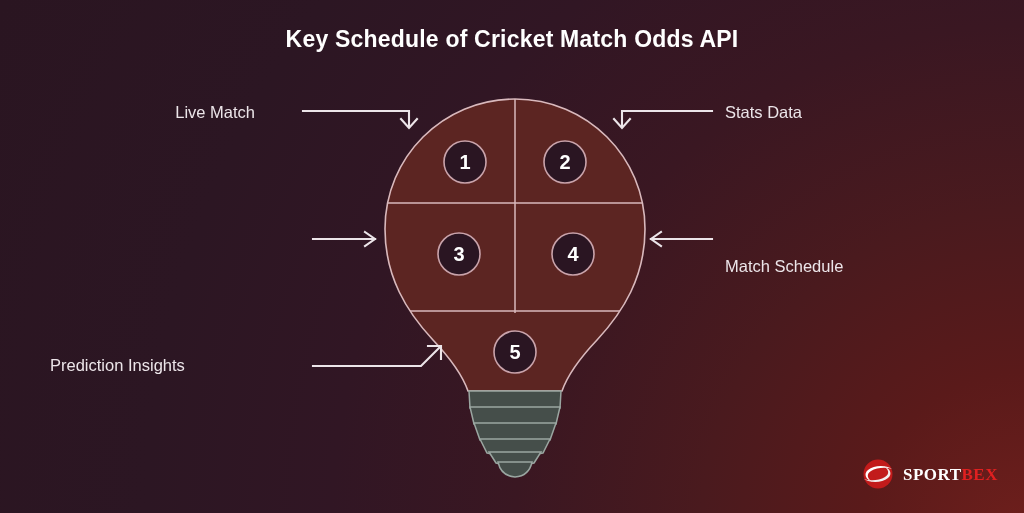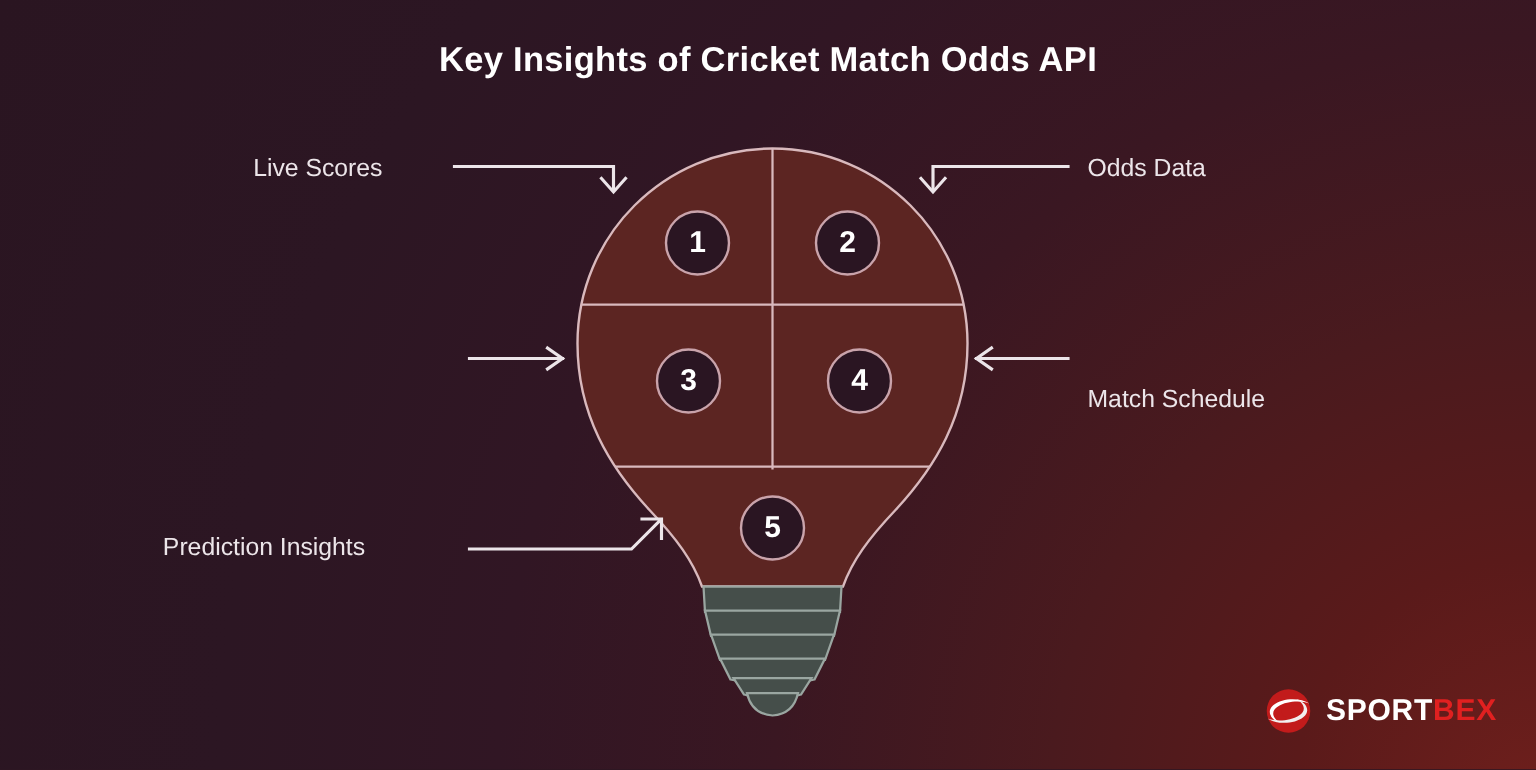--- a/index.html
+++ b/index.html
@@ -54,21 +54,21 @@
     font-size: 16.5px;
     font-family: "Liberation Sans", sans-serif;
     white-space: nowrap;
     line-height: 1;
   }
   .label-left  { text-align: right; }
   .label-right { text-align: left; }
 
   #label-live-scores      { left: 80px;  top: 104px; width: 175px; text-align: right; }
   #label-player-stats     { left: 50px;  top: 231px; width: 252px; text-align: right; }
-  #label-prediction       { left: 50px;  top: 357px; width: 252px; text-align: center; }
+  #label-prediction       { left: 50px;  top: 357px; width: 252px; text-align: left; }
   #label-odds-data        { left: 725px; top: 104px; }
   #label-match-schedule   { left: 725px; top: 231px; margin-top: 27px; }
 
   
   .num-text {
     font-family: "Liberation Sans", sans-serif;
     font-size: 20px;
     font-weight: bold;
     fill: #ffffff;
   }
@@ -78,36 +78,36 @@
     position: absolute;
     right: 26px;
     bottom: 22px;
     display: flex;
     align-items: center;
     gap: 9px;
     height: 34px;
   }
   #logo-mark { display: block; }
   #logo-text {
-    font-family: Liberation Sans, sans-serif;
-    font-size: 20px;
+    font-family: Liberation Serif, serif;
+    font-size: 17px;
     font-weight: bold;
     letter-spacing: 0.5px;
     line-height: 1;
     text-align: right;
   }
   #logo-text .sport { color: #ffffff; }
   #logo-text .bex   { color: #e02020; }
 </style>
 </head>
 <body>
 
 <div id="canvas">
 
-  <div id="title">Key Insights of Cricket Match Odds API</div>
+  <div id="title">Key Schedule of Cricket Match Odds API</div>
 
   <svg id="bulb-svg" viewBox="0 0 1024 513">
     <defs>
       <clipPath id="bulbClip">
         <path d="M 515 99
                  C 443 99 385 157 385 229
                  C 385 277 407 312 433 340
                  C 451 359 462 374 468 391
                  L 562 391
                  C 568 374 579 359 597 340
@@ -185,26 +185,26 @@
         <path d="M 661 232 L 651 239 L 661 246" fill="none"></path>
       </g>
 
       <g>
         <path d="M 313 366 L 421 366 L 440 347"></path>
         <path d="M 428 346 L 441 346 L 441 359" fill="none"></path>
       </g>
     </g>
   </svg>
 
-  <div class="feature-label label-left" id="label-live-scores">Live Scores</div>
+  <div class="feature-label label-left" id="label-live-scores">Live Match</div>
 
 
   <div class="feature-label label-left" id="label-prediction">Prediction Insights</div>
 
-  <div class="feature-label label-right" id="label-odds-data">Odds Data</div>
+  <div class="feature-label label-right" id="label-odds-data">Stats Data</div>
 
   <div class="feature-label label-right" id="label-match-schedule">Match Schedule</div>
 
   <div id="logo">
     <svg id="logo-mark" width="32" height="32" viewBox="0 0 32 32">
       <circle cx="16" cy="16" r="14.5" fill="#c21b1b"></circle>
       <path d="M 30 11 C 24 7 12 7 6 12 C 1 16 4 22 11 24 C 5 21 4 16 9 13 C 15 9 25 9 30 11 Z" fill="#ffffff"></path>
       <path d="M 2 21 C 8 25 20 25 26 20 C 31 16 28 10 21 8 C 27 11 28 16 23 19 C 17 23 7 23 2 21 Z" fill="#f2eeee"></path>
       <ellipse cx="16" cy="16" rx="4.6" ry="4.6" fill="#c21b1b"></ellipse>
     </svg>

